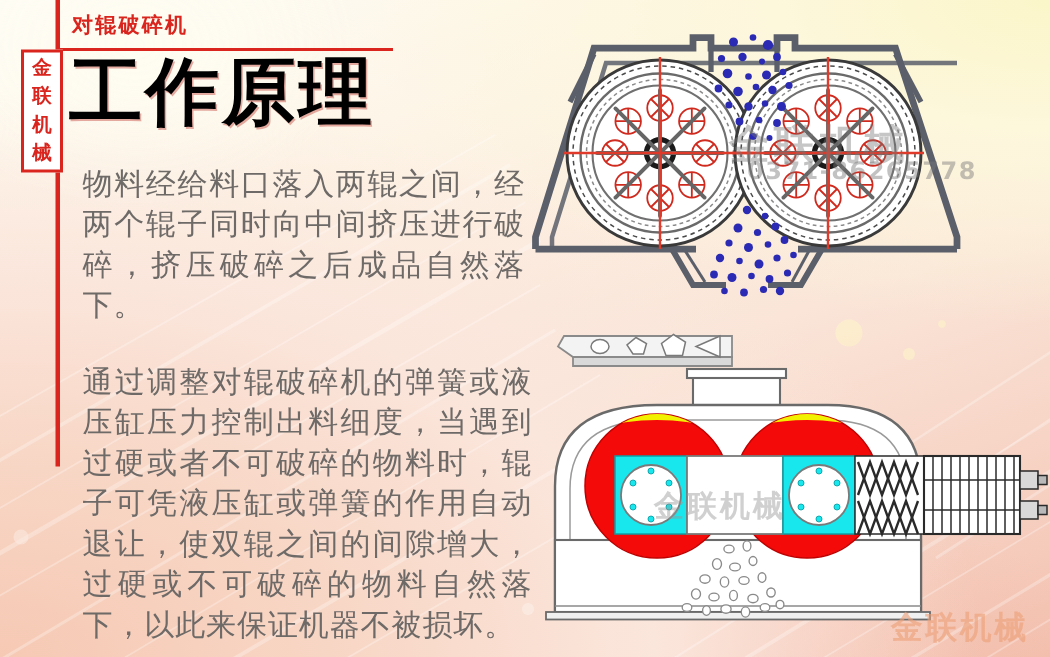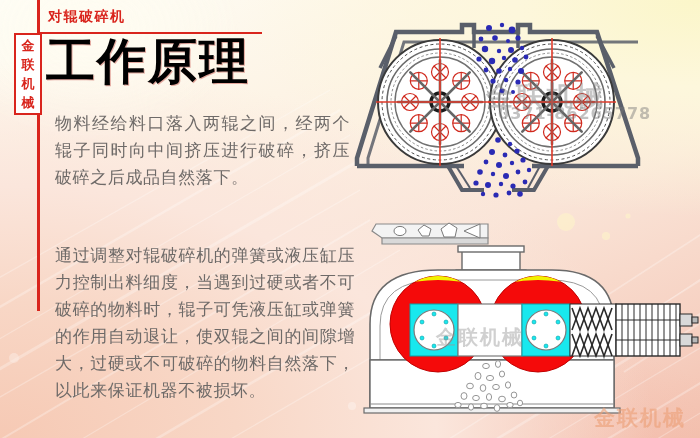--- a/index.html
+++ b/index.html
@@ -50,21 +50,21 @@
   }
   .big-title{
     position:absolute; left:46px; top:34px;
     font-size:49px; line-height:56px; font-weight:700; color:#000000;
     letter-spacing:2px; font-family:"DejaVu Sans",sans-serif;
     text-shadow:1px 1px 0 rgba(180,20,12,.35);
   }
 
   .para{
     position:absolute; left:55px; width:295px;
-    font-size:17px; line-height:27px; color:#6e6a68;
+    font-size:20px; line-height:27px; color:#6e6a68;
     font-family:Liberation Serif, serif; letter-spacing:.6px;
     text-align:justify;
   }
   #para-1{ top:110px; }
   #para-2{ top:242px; width:300px; }
 
   
   .schematic{ position:absolute; left:352px; top:8px; width:348px; height:200px; z-index:2; }
   .machine{   position:absolute; left:352px; top:208px; width:348px; height:230px; z-index:2; }
 

